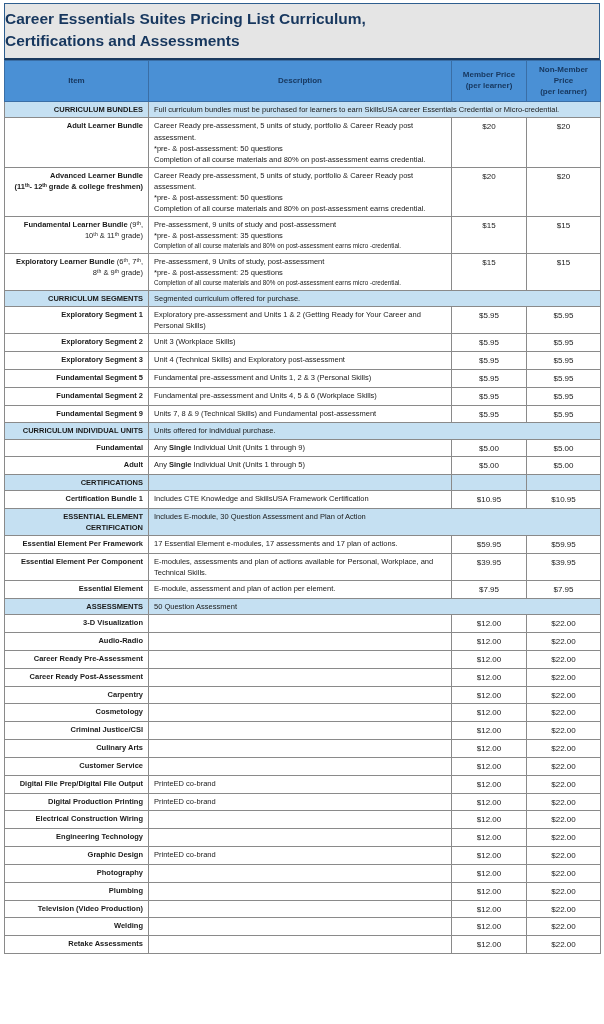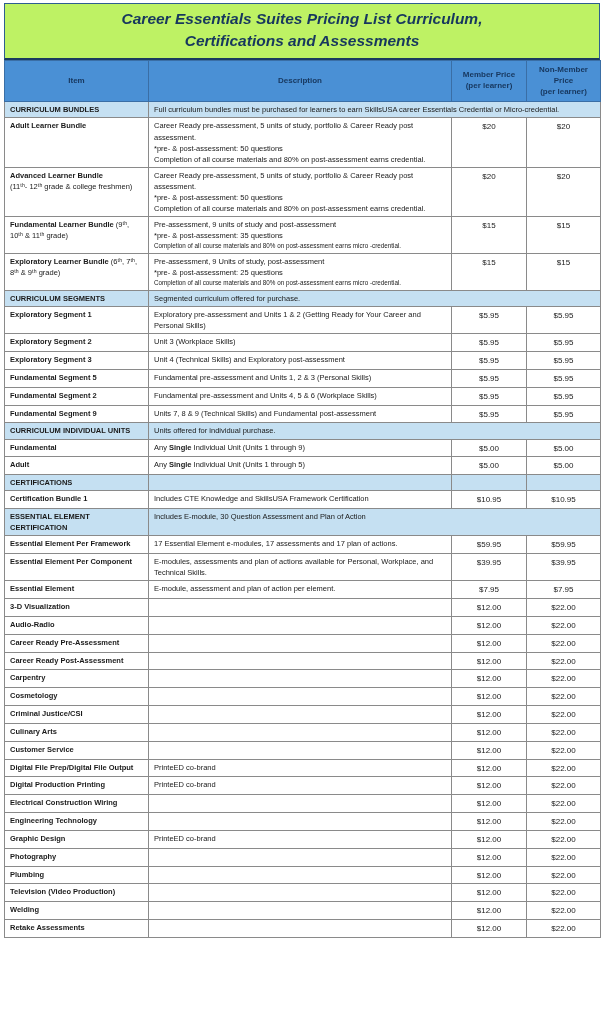--- a/index.html
+++ b/index.html
@@ -5,39 +5,39 @@
   html,body{margin:0;padding:0;}
   body{
     width:604px;height:1024px;overflow:hidden;background:#ffffff;
     font-family:"Liberation Sans", sans-serif;color:#1a1a1a;
     -webkit-font-smoothing:antialiased;
   }
   .sheet{padding:3px 4px 0 4px;}
 
   
   .title-band{
-    background:#bef264;border:1px solid #2e5e8f;border-bottom:2px solid #1b3a5e;
-    color:#17375E;text-align:center;font-weight:bold;
-    font-size:15.5px;line-height:1.45;padding:4px 0 5px;font-style:italic;
+    background:#e5e5e5;border:1px solid #2e5e8f;border-bottom:2px solid #1b3a5e;
+    color:#17375E;text-align:left;font-weight:bold;
+    font-size:15.5px;line-height:1.45;padding:4px 0 5px;
   }
 
   
   table{border-collapse:collapse;width:596px;table-layout:fixed;}
   th,td{border:1px solid #8a8a8a;vertical-align:top;word-wrap:break-word;}
   thead th{
     background:#4A90D5;color:#17375E;font-size:8px;font-weight:bold;
     padding:4px 2px;text-align:center;vertical-align:middle;
     border-color:#3a6ea5;line-height:1.35;
   }
   .hline{display:block;}
   td{font-size:7.5px;padding:2px 5px;line-height:1.48;background:#ffffff;}
-  .c-item{font-weight:bold;}
+  .c-item{font-weight:bold;text-align:right;}
   .iname{font-weight:bold;}
   .isub{font-weight:normal;}
-  .isub.blk{display:block;}
+  .isub.blk{display:block;font-weight:bold;}
   tr.section td{background:#C5E0F2;}
   .c-price{text-align:center;font-size:8px;padding-top:3px;}
   .small{font-size:6.3px;line-height:1.55;}
   .b{font-weight:bold;}
 </style>
 </head>
 <body>
 
 <div class="sheet">
 
@@ -227,20 +227,26 @@
           <td class="c-price">$39.95</td>
         </tr>
         <tr>
           <td class="c-item"><span class="iname">Essential Element</span></td>
           <td class="c-desc">
             <div>E-module, assessment and plan of action per element.</div>
           </td>
           <td class="c-price">$7.95</td>
           <td class="c-price">$7.95</td>
         </tr>
+        <tr class="section">
+          <td class="c-item"><span class="iname">ASSESSMENTS</span></td>
+          <td class="c-desc" colspan="3">
+            <div>50 Question Assessment</div>
+          </td>
+        </tr>
         <tr>
           <td class="c-item"><span class="iname">3-D Visualization</span></td>
           <td class="c-desc"></td>
           <td class="c-price">$12.00</td>
           <td class="c-price">$22.00</td>
         </tr>
         <tr>
           <td class="c-item"><span class="iname">Audio-Radio</span></td>
           <td class="c-desc"></td>
           <td class="c-price">$12.00</td>

